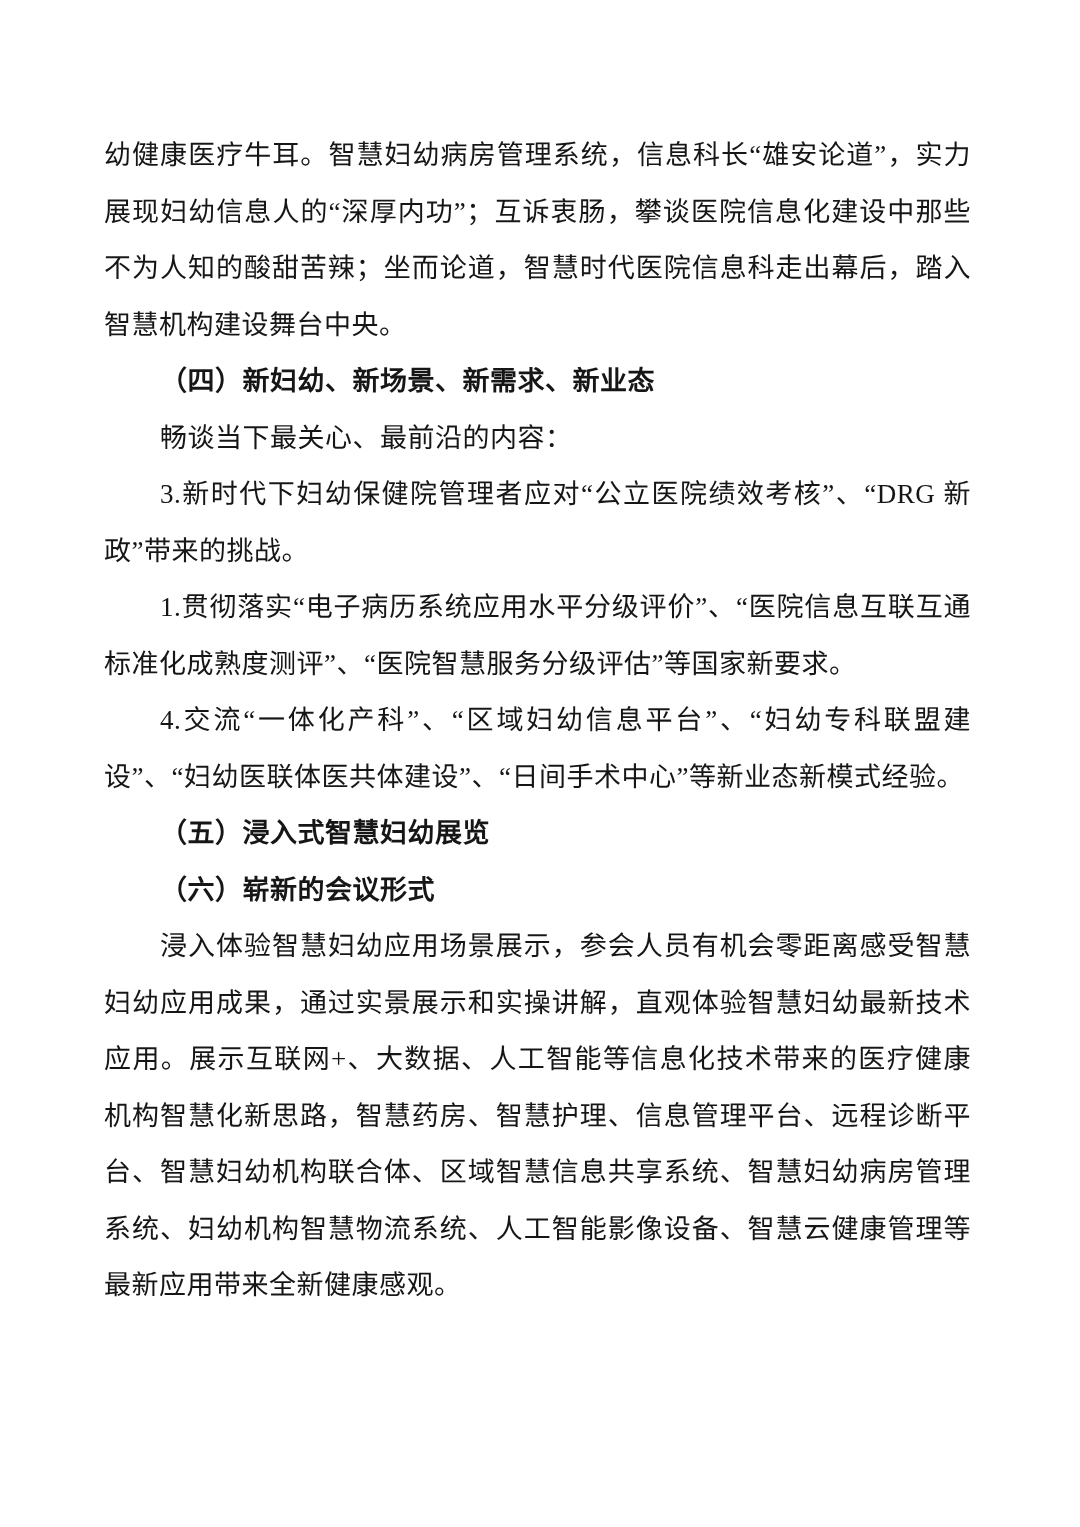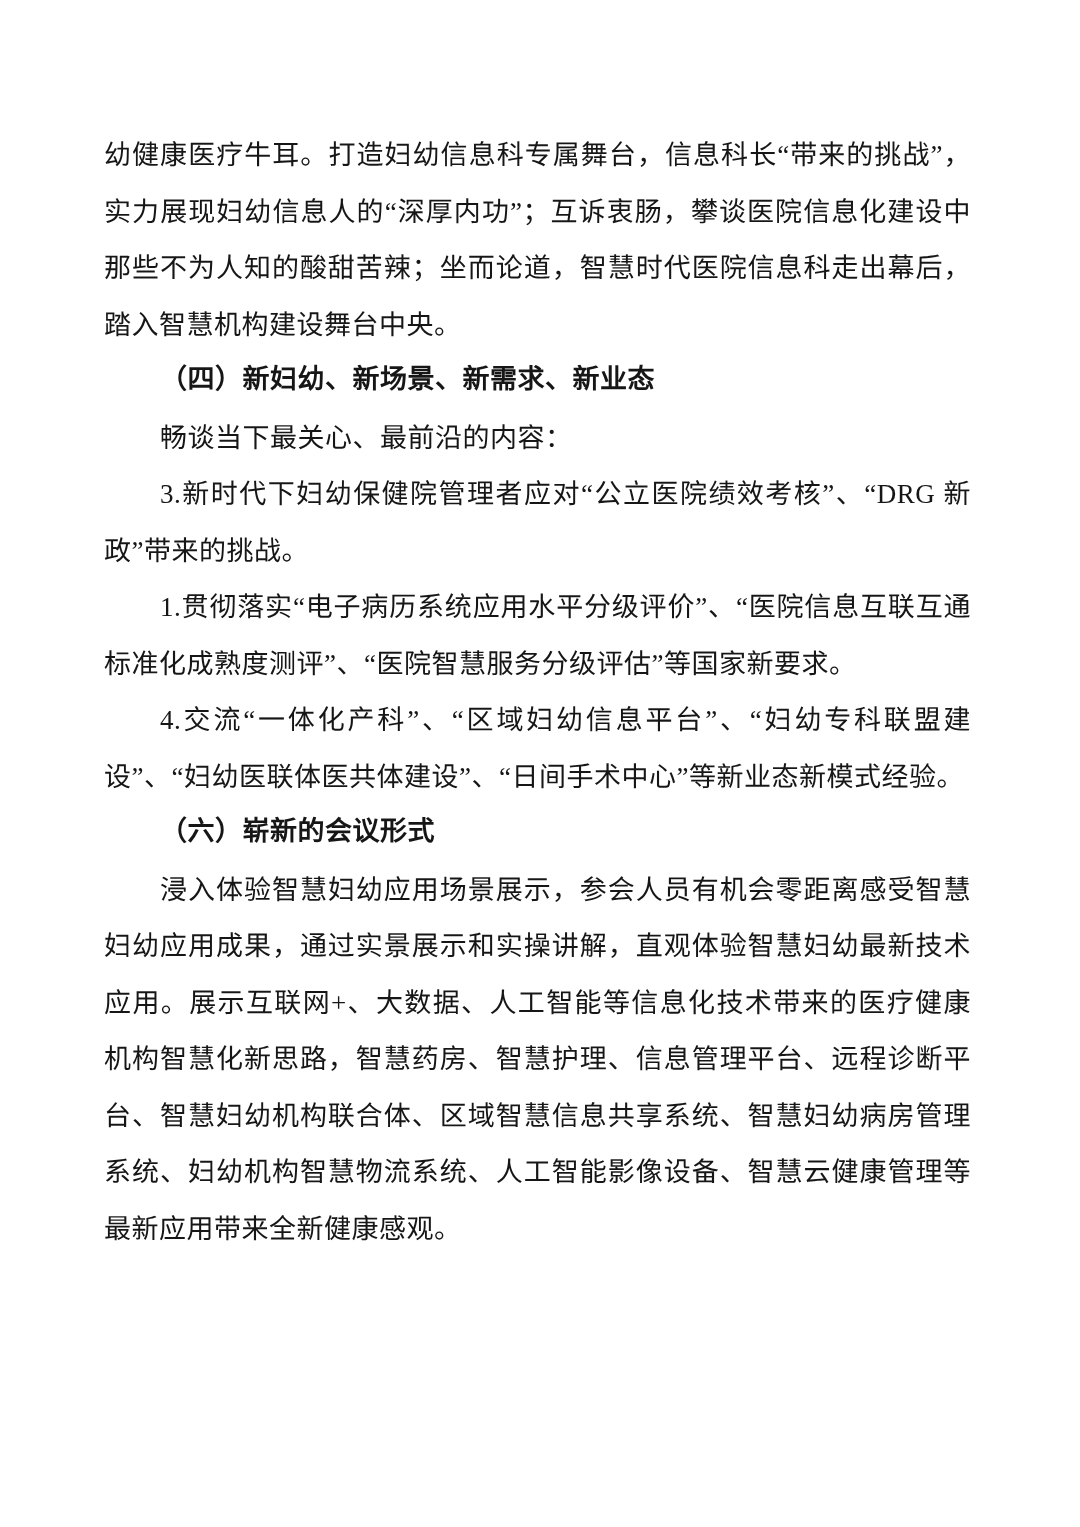--- a/index.html
+++ b/index.html
@@ -31,30 +31,30 @@
     text-align: justify;
     letter-spacing: 0.5px;
     word-break: break-all;
     color: #161616;
   }
   .para.indent {
     text-indent: 56px;
   }
   .para.heading {
     font-weight: 700;
-    font-family: Liberation Mono, monospace;
   }
 </style>
 </head>
 <body>
 
 <div class="page">
   <div class="content">
-    <p class="para">幼健康医疗牛耳。打造妇幼信息科专属舞台，信息科长“带来的挑战”，实力展现妇幼信息人的“深厚内功”；互诉衷肠，攀谈医院信息化建设中那些不为人知的酸甜苦辣；坐而论道，智慧时代医院信息科走出幕后，踏入智慧机构建设舞台中央。</p>
+    <p class="para">幼健康医疗牛耳。智慧妇幼病房管理系统，信息科长“雄安论道”，实力展现妇幼信息人的“深厚内功”；互诉衷肠，攀谈医院信息化建设中那些不为人知的酸甜苦辣；坐而论道，智慧时代医院信息科走出幕后，踏入智慧机构建设舞台中央。</p>
     <p class="para heading indent">（四）新妇幼、新场景、新需求、新业态</p>
     <p class="para indent">畅谈当下最关心、最前沿的内容：</p>
     <p class="para indent">3.新时代下妇幼保健院管理者应对“公立医院绩效考核”、“DRG 新政”带来的挑战。</p>
     <p class="para indent">1.贯彻落实“电子病历系统应用水平分级评价”、“医院信息互联互通标准化成熟度测评”、“医院智慧服务分级评估”等国家新要求。</p>
     <p class="para indent">4.交流“一体化产科”、“区域妇幼信息平台”、“妇幼专科联盟建设”、“妇幼医联体医共体建设”、“日间手术中心”等新业态新模式经验。</p>
+    <p class="para heading indent">（五）浸入式智慧妇幼展览</p>
     <p class="para heading indent">（六）崭新的会议形式</p>
     <p class="para indent">浸入体验智慧妇幼应用场景展示，参会人员有机会零距离感受智慧妇幼应用成果，通过实景展示和实操讲解，直观体验智慧妇幼最新技术应用。展示互联网+、大数据、人工智能等信息化技术带来的医疗健康机构智慧化新思路，智慧药房、智慧护理、信息管理平台、远程诊断平台、智慧妇幼机构联合体、区域智慧信息共享系统、智慧妇幼病房管理系统、妇幼机构智慧物流系统、人工智能影像设备、智慧云健康管理等最新应用带来全新健康感观。</p>
   </div>
 </div>
 
 </body></html>

